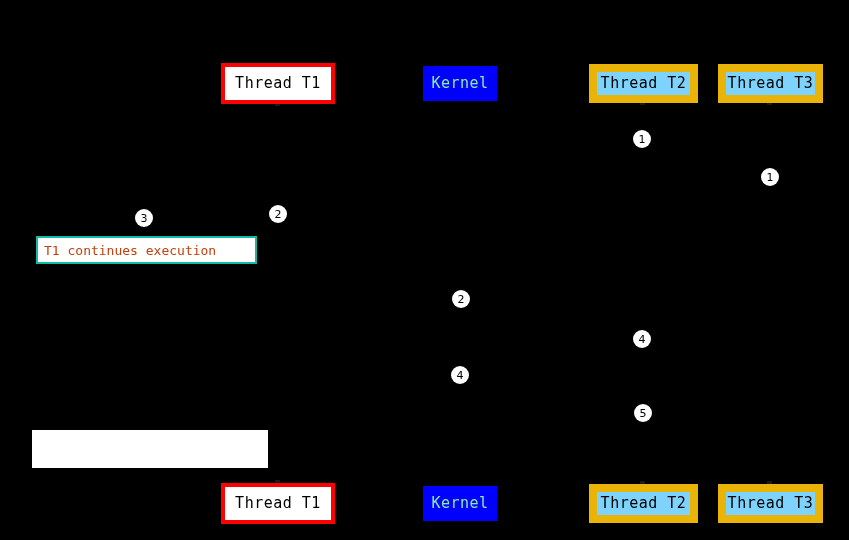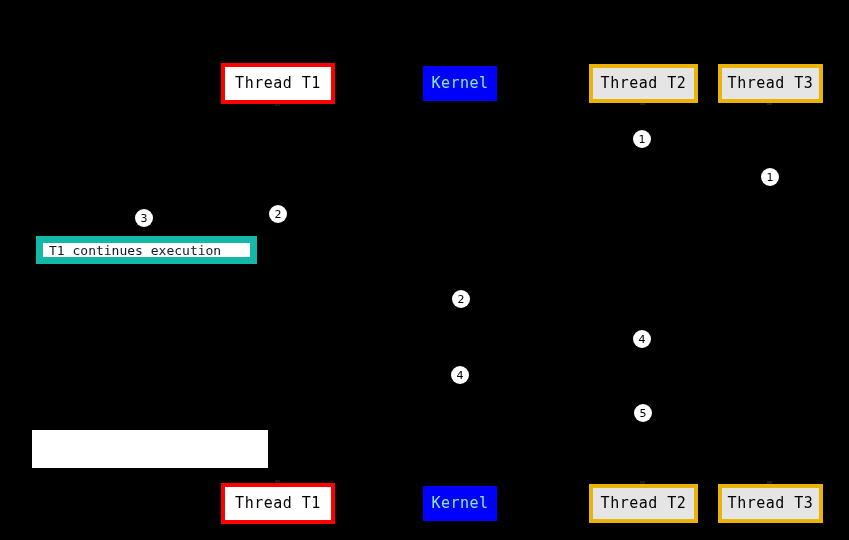--- a/index.html
+++ b/index.html
@@ -32,23 +32,23 @@
     font-size: 15px;
     letter-spacing: 0.5px;
     line-height: 1;
   }
   .actor-box.style-outline-red {
     background: #ffffff;
     color: #000000;
     border: 4px solid #ff0000;
   }
   .actor-box.style-outline-blue {
-    background: #e5e5e5;
+    background: #7dd3fc;
     color: #000000;
-    border: 4px solid #eab308;
+    border: 8px solid #eab308;
     text-align: right;
   }
   .actor-box.style-fill-blue {
     background: #0000ff;
     color: #86efac;
     border: 0px solid #0000ff;
   }
 
   
   .lifeline {
@@ -77,28 +77,28 @@
     font-family: "DejaVu Sans", "Liberation Sans", sans-serif;
     font-size: 11px;
     line-height: 1;
   }
 
   
   .note-box {
     position: absolute;
     box-sizing: border-box;
     background: #ffffff;
-    border: 7px solid #14b8a6;
+    border: 2px solid #14b8a6;
     display: flex;
     align-items: center;
     padding: 0 6px;
     white-space: pre;
     font-family: "DejaVu Sans Mono", "Liberation Mono", monospace;
     font-size: 13px;
-    color: #0f172a;
+    color: #c2410c;
     line-height: 1;
   }
   .note-box.blank-note {
     border: 0;
     color: #ffffff;          
     padding: 0 8px;
     font-size: 13px;
   }
 
   

